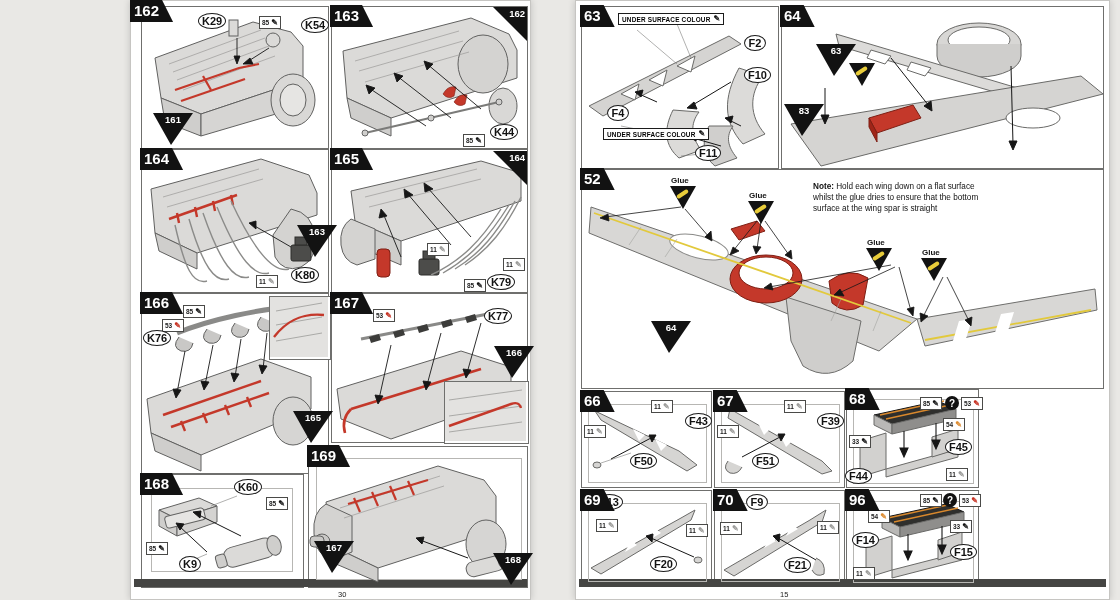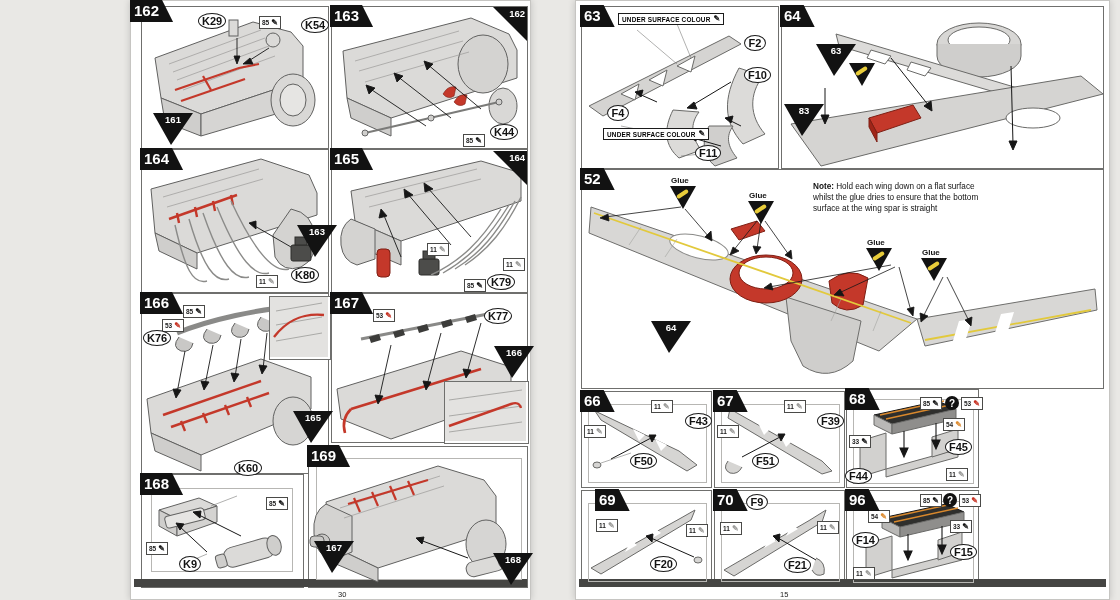--- a/index.html
+++ b/index.html
@@ -321,21 +321,21 @@
         <polygon points="52,38 60,37 59,44" fill="#161616"></polygon>
       <line x1="66" y1="78" x2="38" y2="52"></line>
         <polygon points="35,49 43,50 39,56" fill="#161616"></polygon>
     </g>
     <g stroke="#79797 7" stroke-width=".6">
         <line x1="96" y1="22" x2="70" y2="32" stroke="#7a7a78"></line>
         <line x1="52" y1="86" x2="66" y2="80" stroke="#7a7a78"></line>
       </g>
   </svg>
   <div class="sn" style="left:9px;top:472px">168</div>
-  <div class="co" style="left:103px;top:459px">K60</div>
+  <div class="co" style="left:103px;top:478px">K60</div>
   <div class="chip" style="left:135px;top:496px">
       <span>85</span>
       <span class="br">✎</span>
     </div>
   <div class="chip" style="left:15px;top:541px">
       <span>85</span>
       <span class="br">✎</span>
     </div>
   <div class="co" style="left:48px;top:555px">K9</div>
 
@@ -617,21 +617,21 @@
   <svg class="illu" style="left:5px;top:489px" width="131" height="97" viewBox="0 0 131 97">
     <polygon points="10,78 100,28 114,20 110,30 20,84" fill="#d6d5d3" stroke="#6a6a68"></polygon>
     <polygon points="44,62 56,55 50,50" fill="#fff"></polygon>
       <polygon points="68,50 80,43 74,38" fill="#fff"></polygon>
     <ellipse cx="117" cy="70" rx="4" ry="3" fill="#d6d5d3" stroke="#6a6a68"></ellipse>
     <g stroke="#161616" stroke-width="1">
         <line x1="113" y1="67" x2="70" y2="48"></line>
         <polygon points="65,46 72,44 71,52" fill="#161616"></polygon>
       </g>
   </svg>
-  <div class="sn" style="left:19px;top:488px">69</div>
+  <div class="sn" style="left:4px;top:488px">69</div>
   <div class="co" style="left:20px;top:493px">F13</div>
   <div class="chip" style="left:20px;top:518px">
       <span>11</span>
       <span class="br light">✎</span>
     </div>
   <div class="chip" style="left:110px;top:523px">
       <span>11</span>
       <span class="br light">✎</span>
     </div>
   <div class="co" style="left:74px;top:555px">F20</div>

